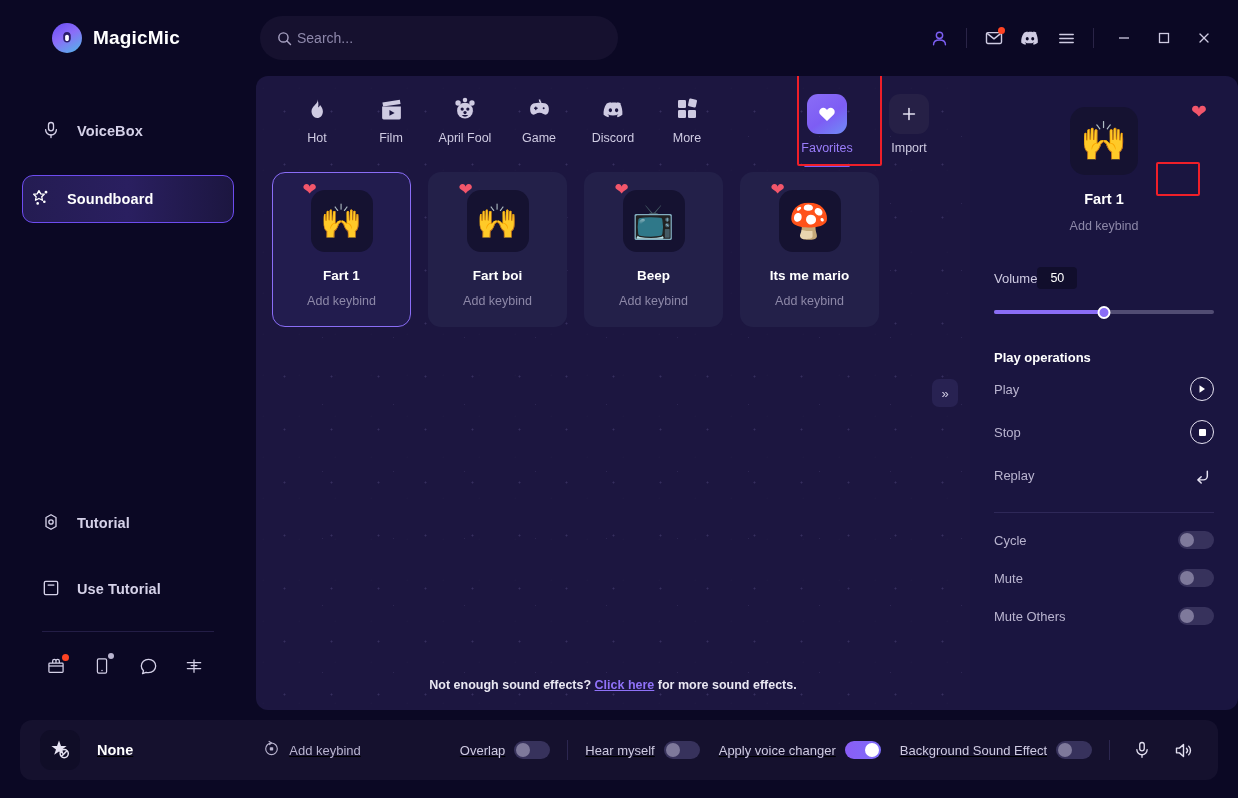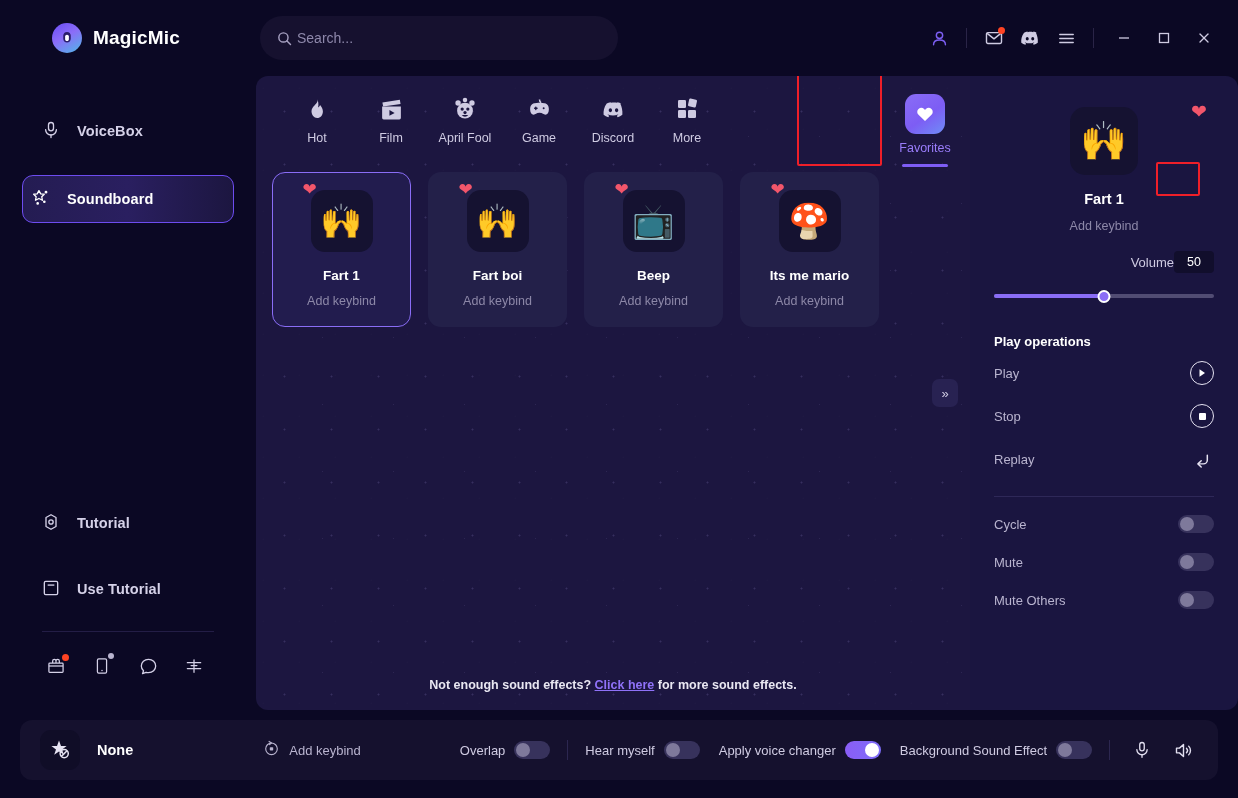--- a/index.html
+++ b/index.html
@@ -385,22 +385,22 @@
   .rp-sub {
     text-align: center;
     margin-top: 12px;
     color: #8d88a8;
     font-size: 12.5px;
     cursor: pointer;
   }
   .vol-row {
     display: flex;
     align-items: center;
-    justify-content: flex-end;
-    margin-top: 18px;
+    justify-content: flex-start;
+    margin-top: 34px;
   }
   .vol-label { color: #cfcbe2; font-size: 13px; }
   .vol-val {
     width: 40px; height: 22px;
     background: #110e2c;
     border-radius: 4px;
     color: #ffffff;
     font-size: 12.5px;
     display: flex; align-items: center; justify-content: center;
   }
@@ -482,20 +482,21 @@
     background: linear-gradient(90deg, #8a5df6 0%, #7d6df8 100%);
   }
   .toggle.on .knob { left: 20px; background: #ffffff; }
 
   
   .bottombar {
     height: 88px;
     flex: 0 0 88px;
     padding: 10px 20px 18px 20px;
     background: #0b0824;
+    text-decoration: underline;
   }
   .bb-inner {
     height: 60px;
     background: #15112e;
     border-radius: 12px;
     display: flex;
     align-items: center;
     padding: 0 20px;
   }
   .bb-avatar {
@@ -786,20 +787,29 @@
           <div class="tab fav" style="margin-right:8px;">
             <span class="tico">
               <svg width="22" height="20" viewBox="0 0 24 24" fill="#ffffff">
                 <path d="M12 20.3 4.2 13c-2-1.9-2-5 0-6.9a4.8 4.8 0 0 1 6.8 0l1 1 1-1a4.8 4.8 0 0 1 6.8 0c2 1.9 2 5 0 6.9z"></path>
               </svg>
             </span>
             <span class="tlbl">Favorites</span>
             <span class="tunder"></span>
           </div>
 
+          <div class="tab import" style="margin-right:24px;">
+            <span class="tico">
+              <svg width="20" height="20" viewBox="0 0 24 24" stroke="#e2dff0" stroke-width="1.9" stroke-linecap="round">
+                <line x1="12" y1="5.5" x2="12" y2="18.5"></line>
+                  <line x1="5.5" y1="12" x2="18.5" y2="12"></line>
+              </svg>
+            </span>
+            <span class="tlbl">Import</span>
+          </div>
 
           <div class="redbox" style="left:541px; top:-4px; width:85px; height:94px;"></div>
         </div>
 
         <div class="grid">
 
           <div class="card selected">
             <div class="thumb">
               <span>🙌</span>
               <span class="heart">❤</span>

